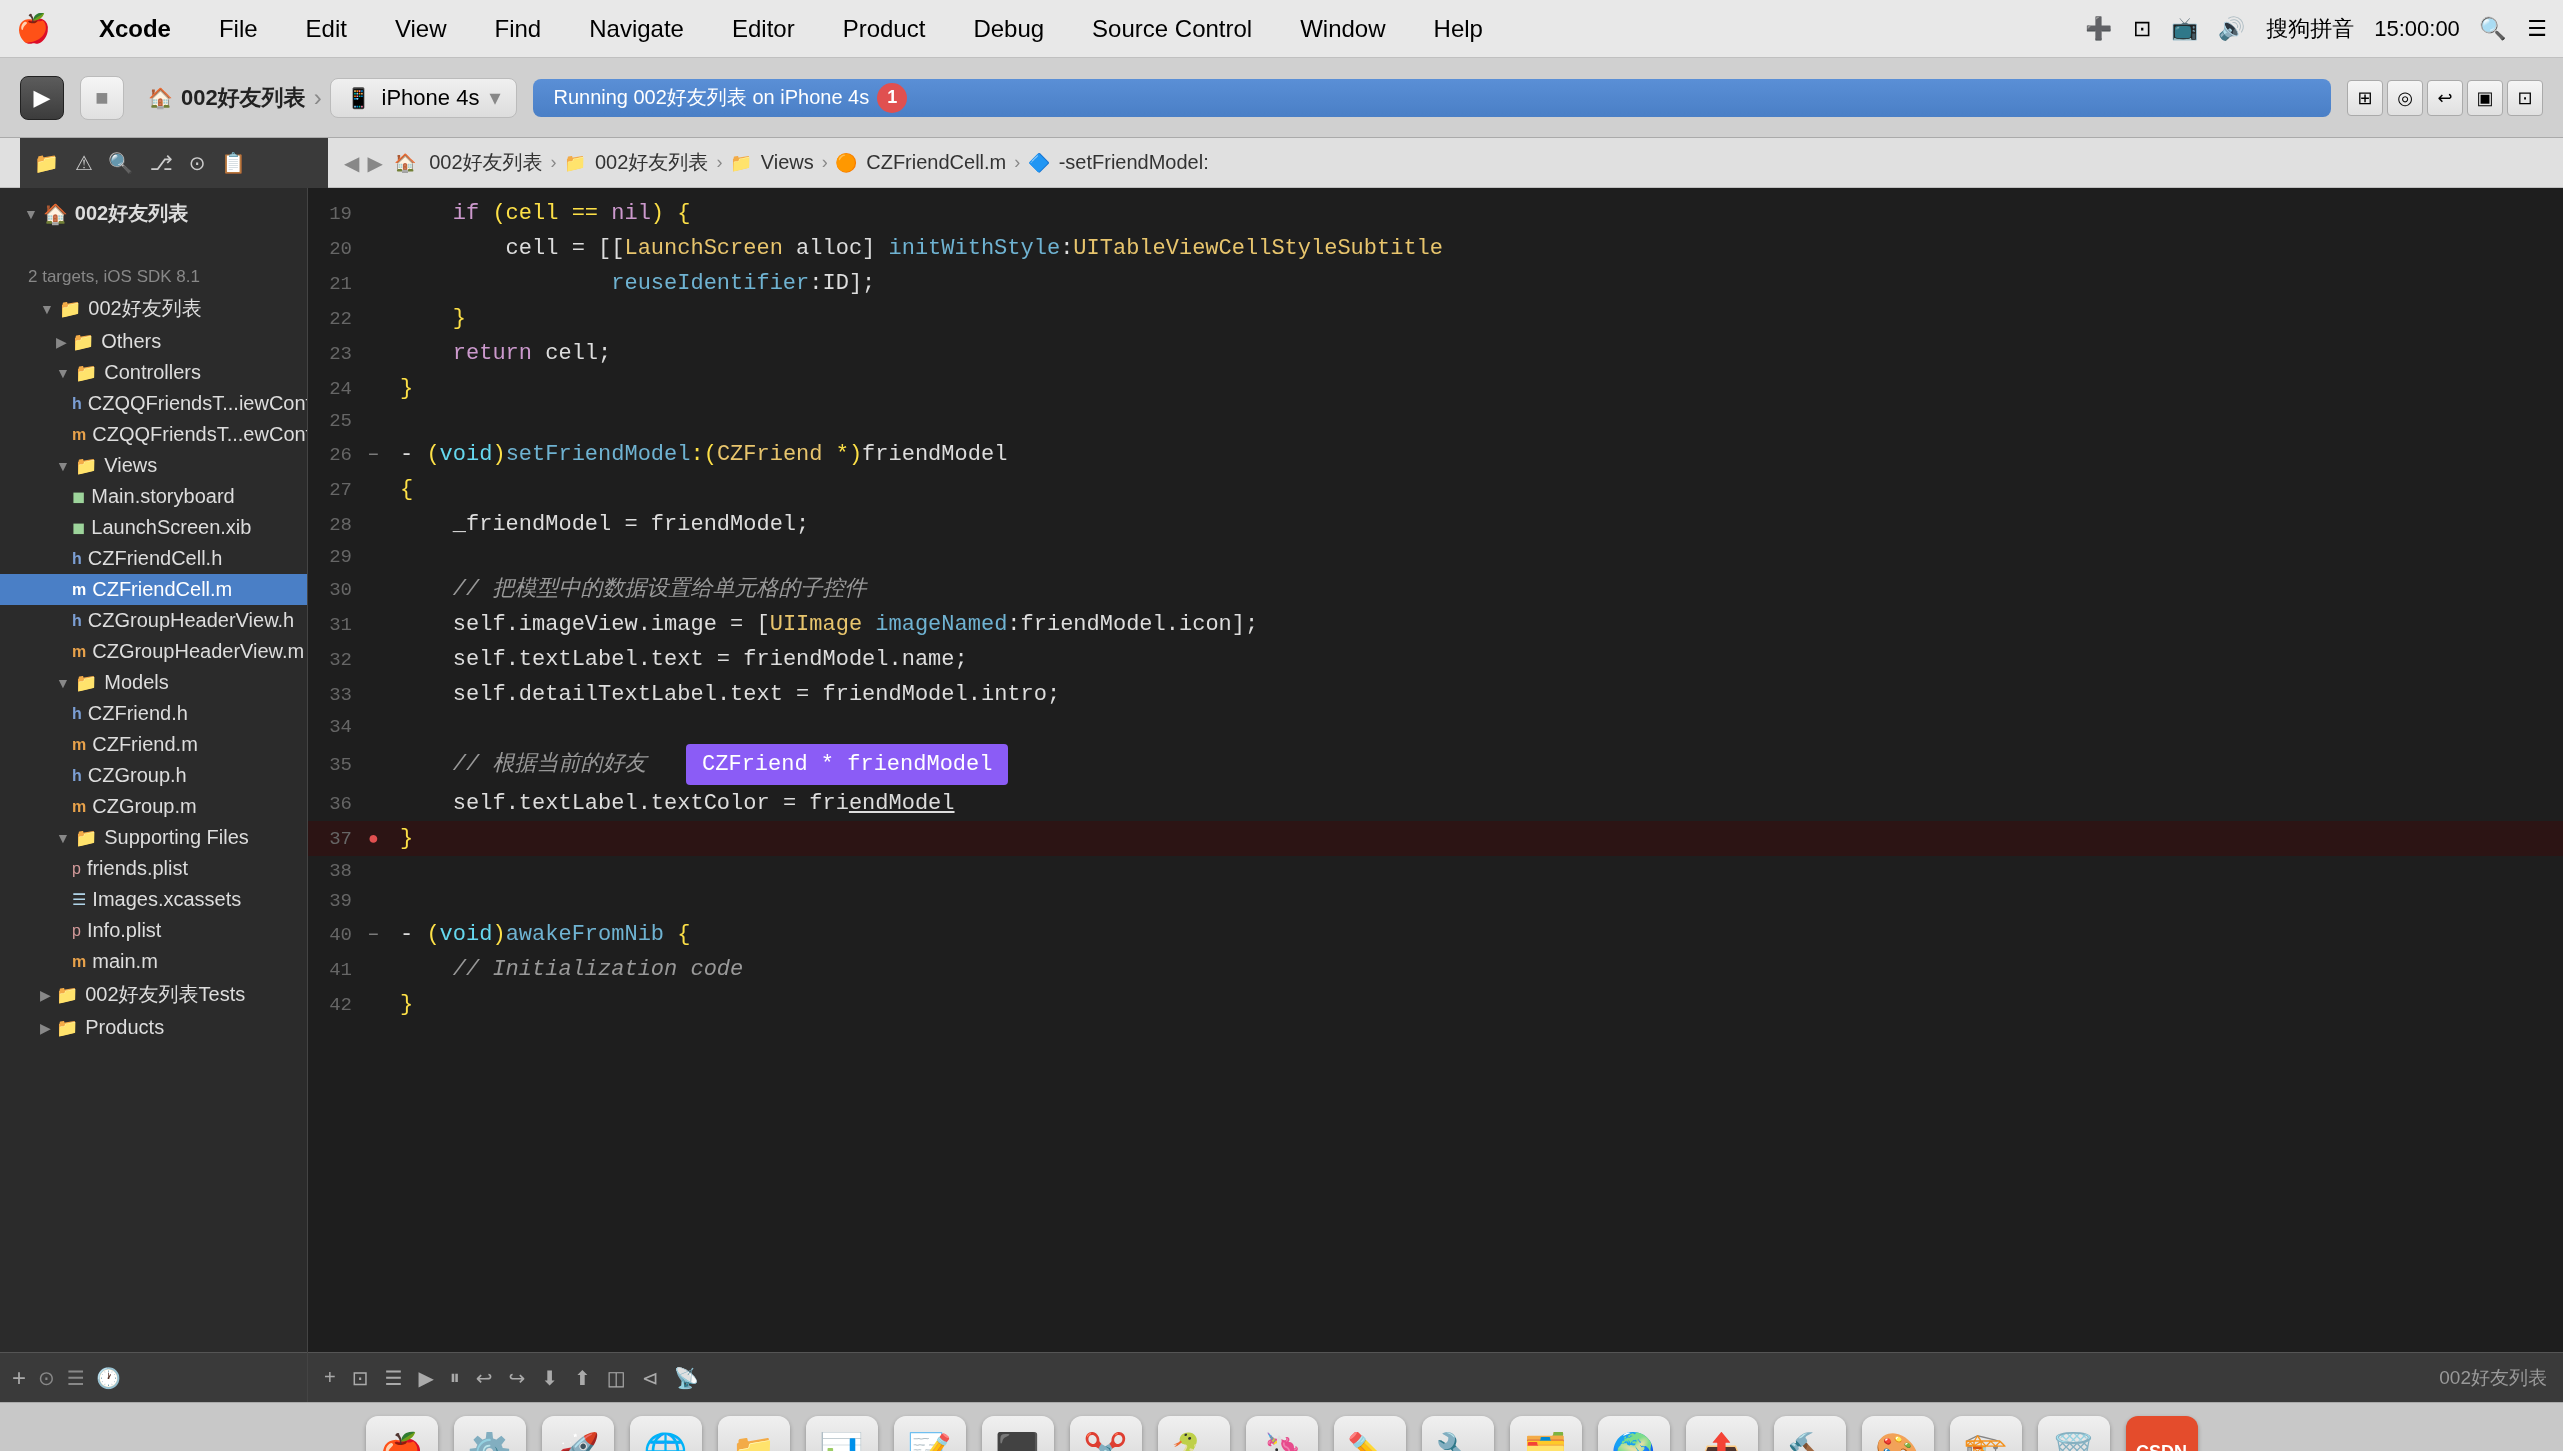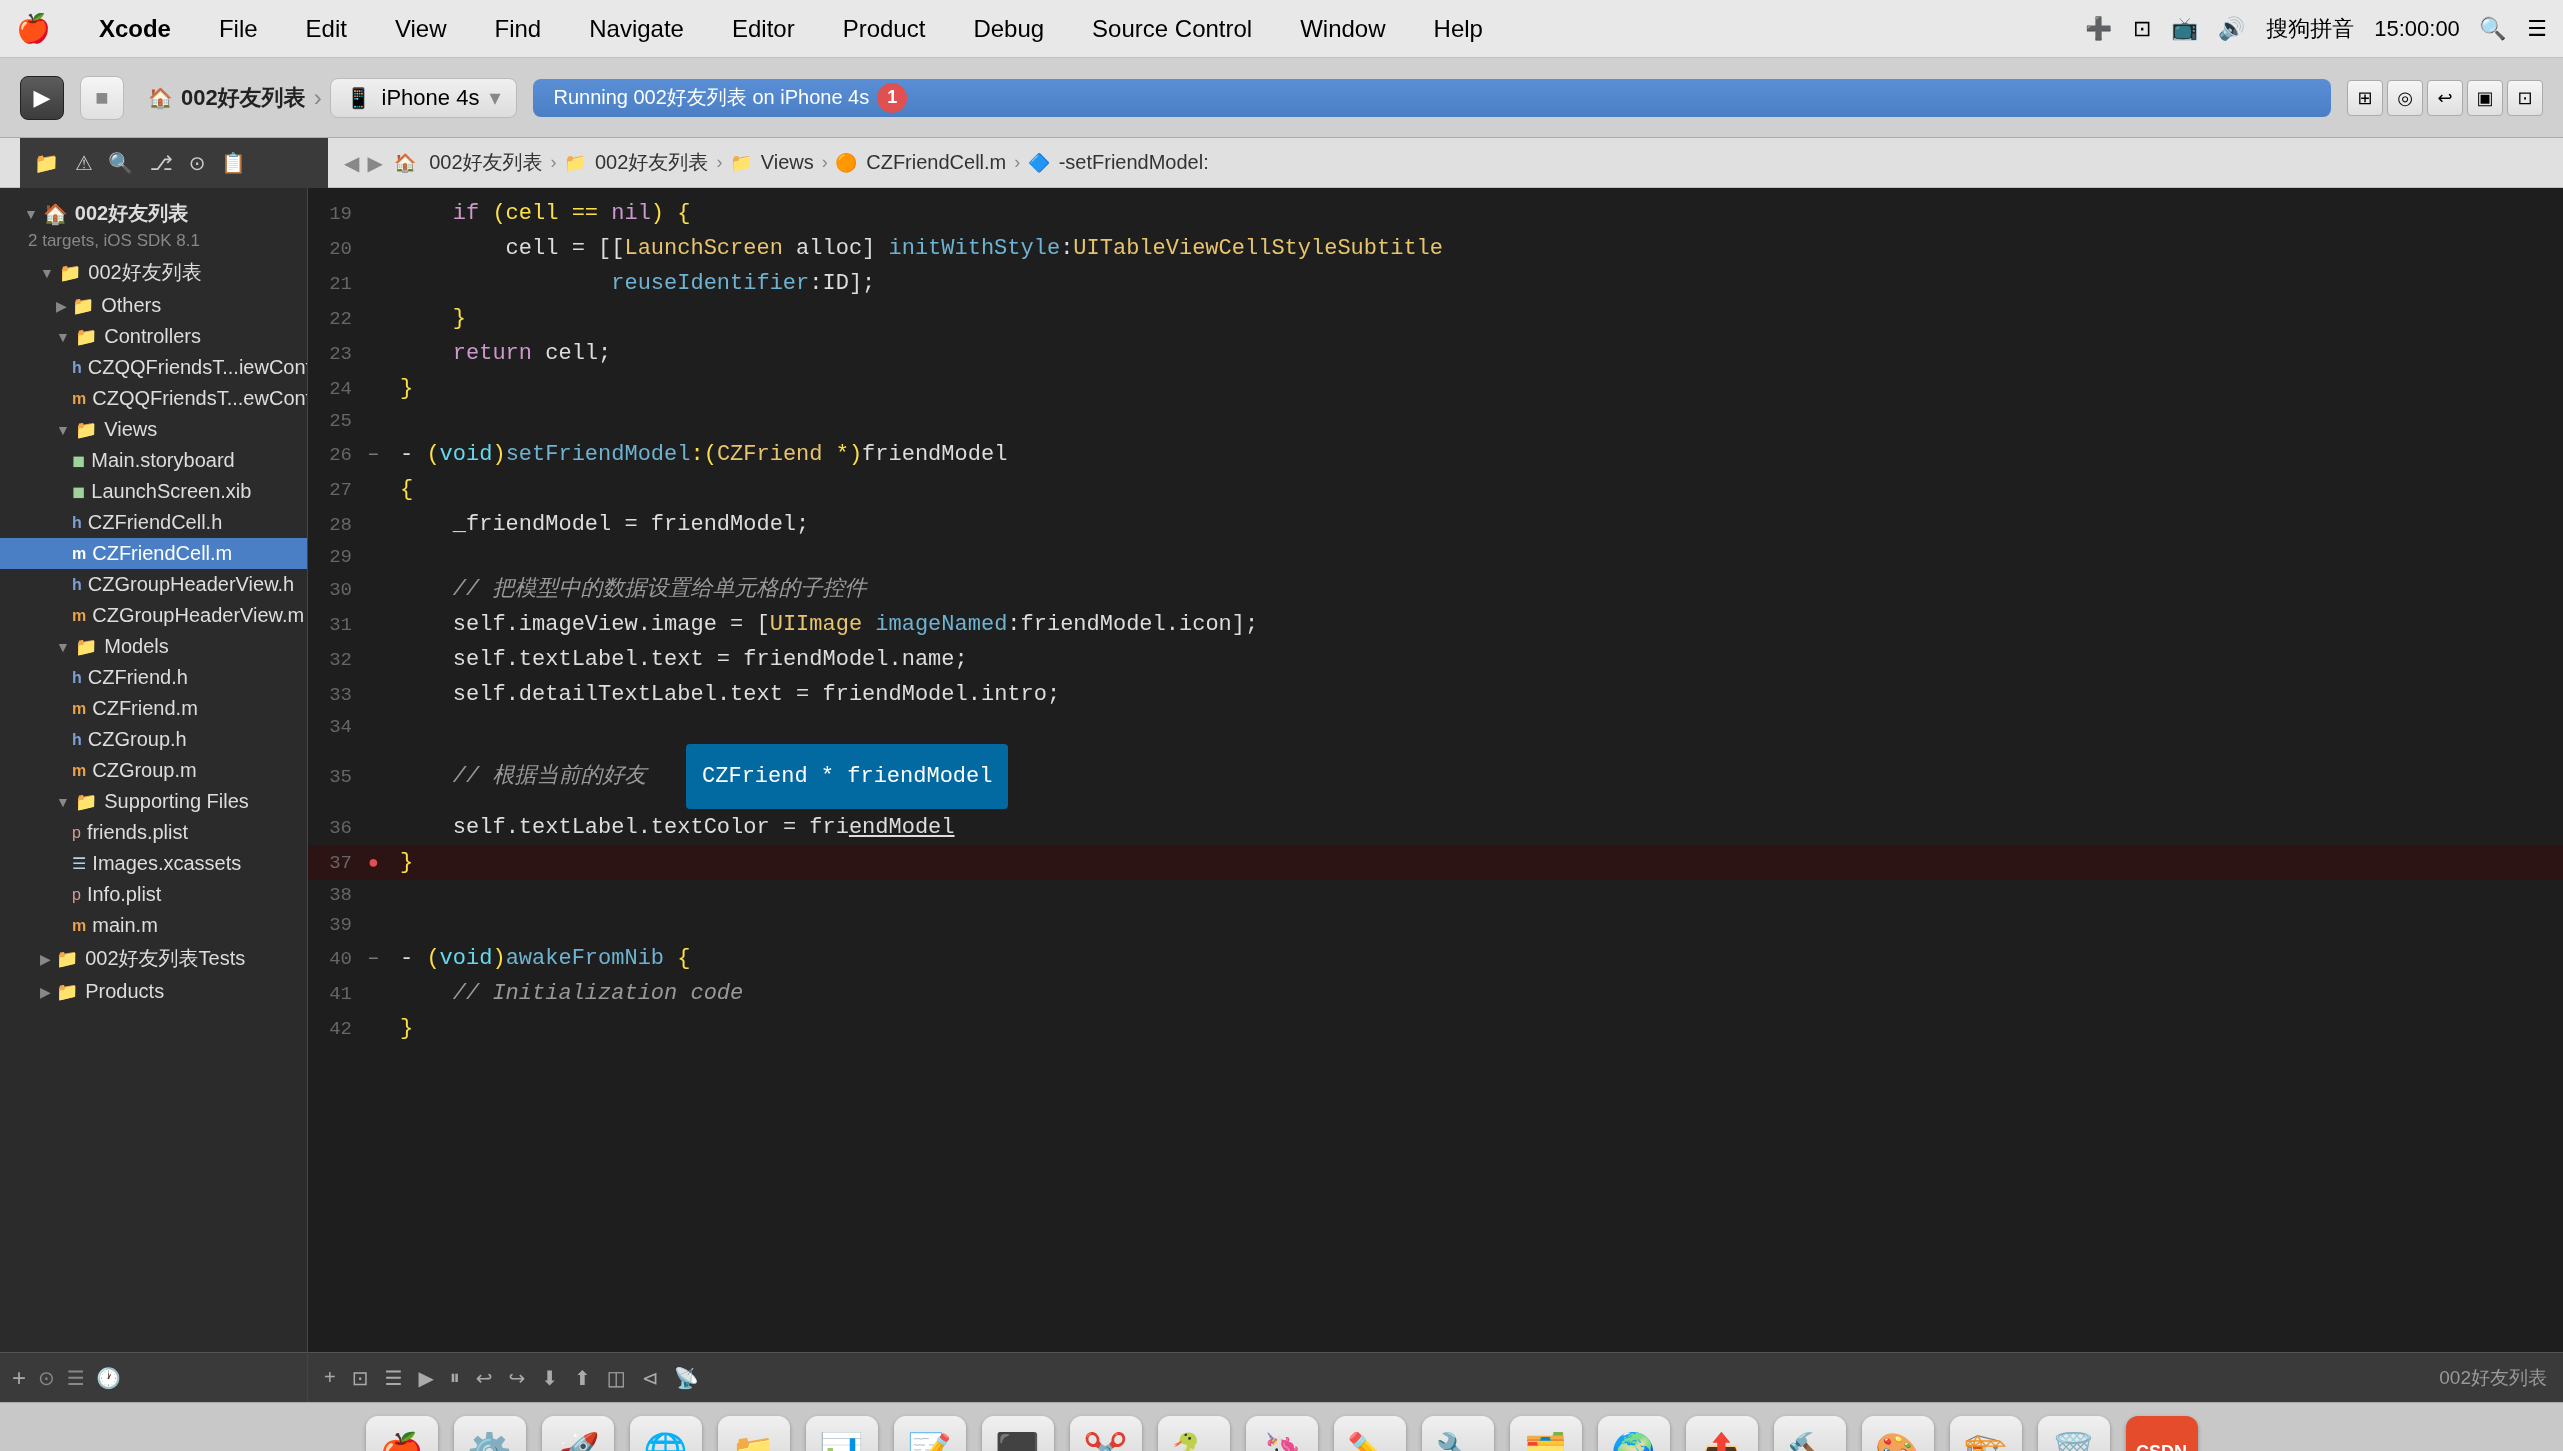--- a/index.html
+++ b/index.html
@@ -237,23 +237,23 @@
     }
     .kw { color: #cc99cd; } 
     .kw2 { color: #66d9ef; }
     .cmt { color: #999; font-style: italic; }
     .fn { color: #6fb3d2; }
     .cls { color: #e8c56d; }
     .punct { color: #fde047; }
     .var { color: #ddd; }
     .autocomplete-popup {
       display: inline-block;
-      background: #0369a1;
+      background: #8b5cf6;
       color: white;
-      padding: 16px 16px;
+      padding: 4px 16px;
       border-radius: 4px;
       font-size: 22px;
     }
 
     
     .dock {
       height: 99px;
       background: #c8c8c8;
       display: flex;
       align-items: center;
@@ -393,21 +393,21 @@
 
 <div class="main-layout">
 
   <div class="sidebar">
     <div class="file-tree">
       <div class="tree-item tree-indent-1">
         <span class="chevron">▼</span>
         <span style="font-size:20px;">🏠</span>
         <span style="font-weight:bold;">002好友列表</span>
       </div>
-      <div style="padding-left:28px;color:#888;font-size:17px;padding-bottom:4px;">2 targets, iOS SDK 8.1</div>
+      <div style="padding-left:28px;color:#888;font-size:17px;padding-bottom:4px;margin-top:36px;">2 targets, iOS SDK 8.1</div>
 
       <div class="tree-item tree-indent-2">
         <span class="chevron">▼</span>
         <span class="folder-icon">📁</span>
         <span>002好友列表</span>
       </div>
 
       <div class="tree-item tree-indent-3">
         <span class="chevron">▶</span>
         <span class="folder-icon">📁</span>

